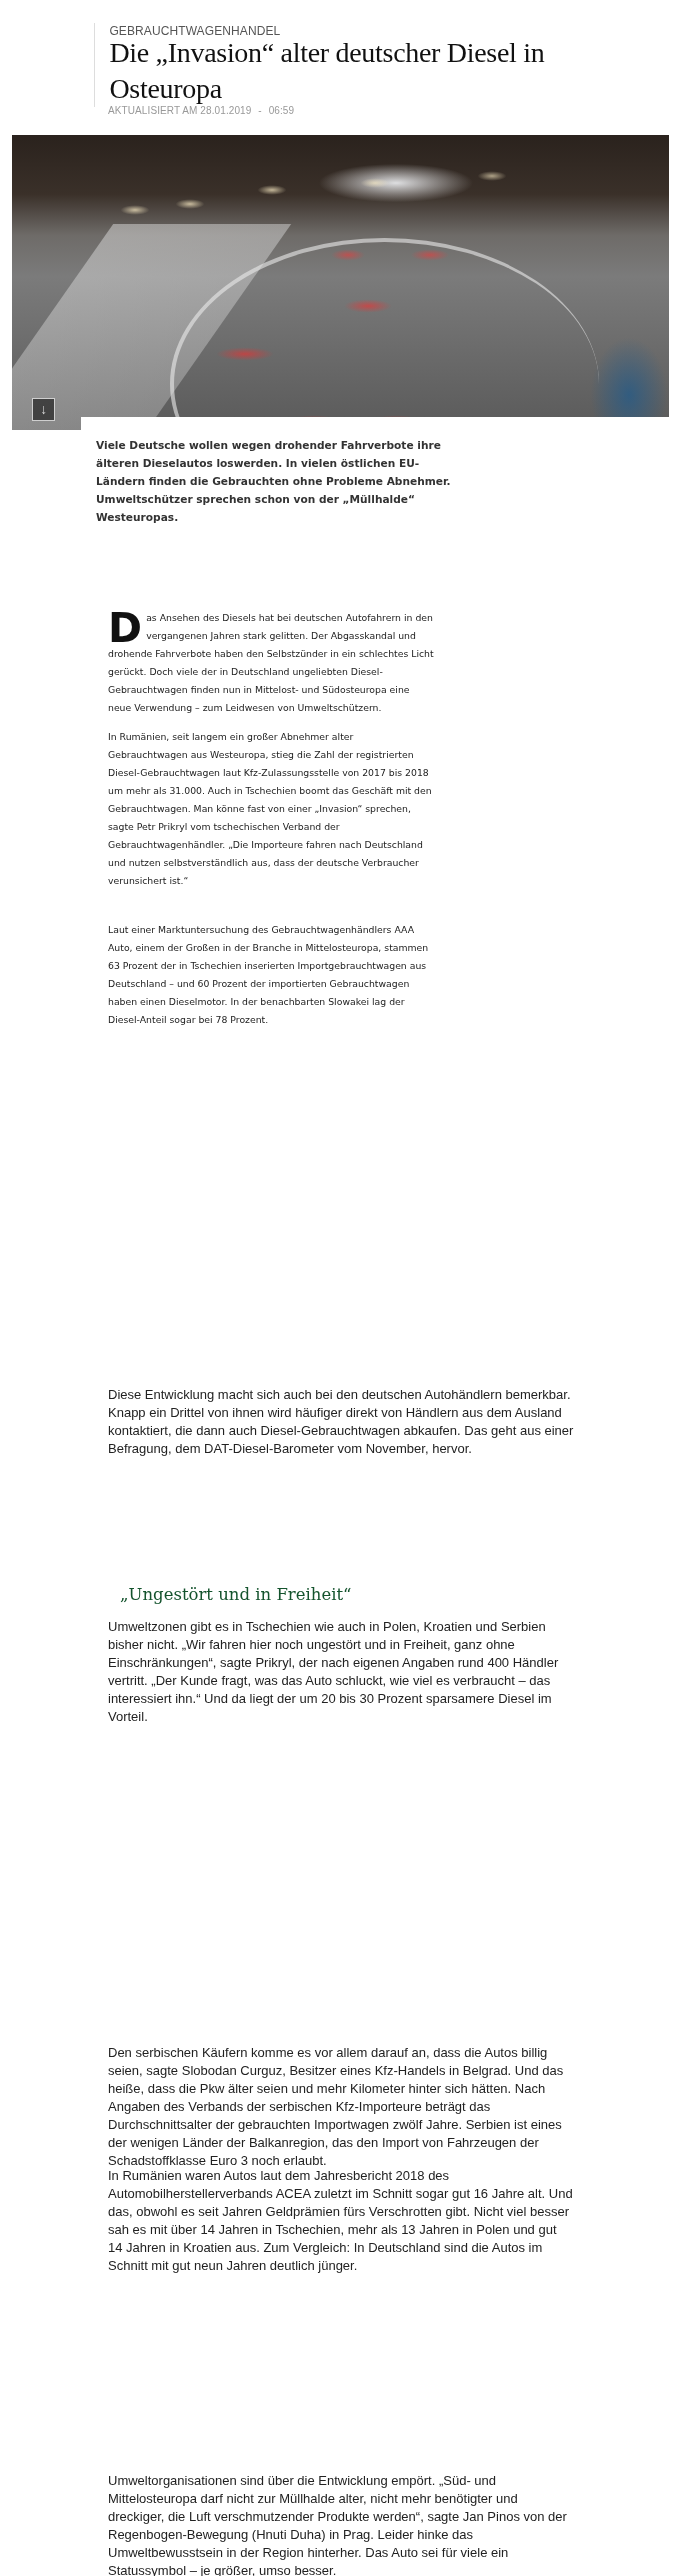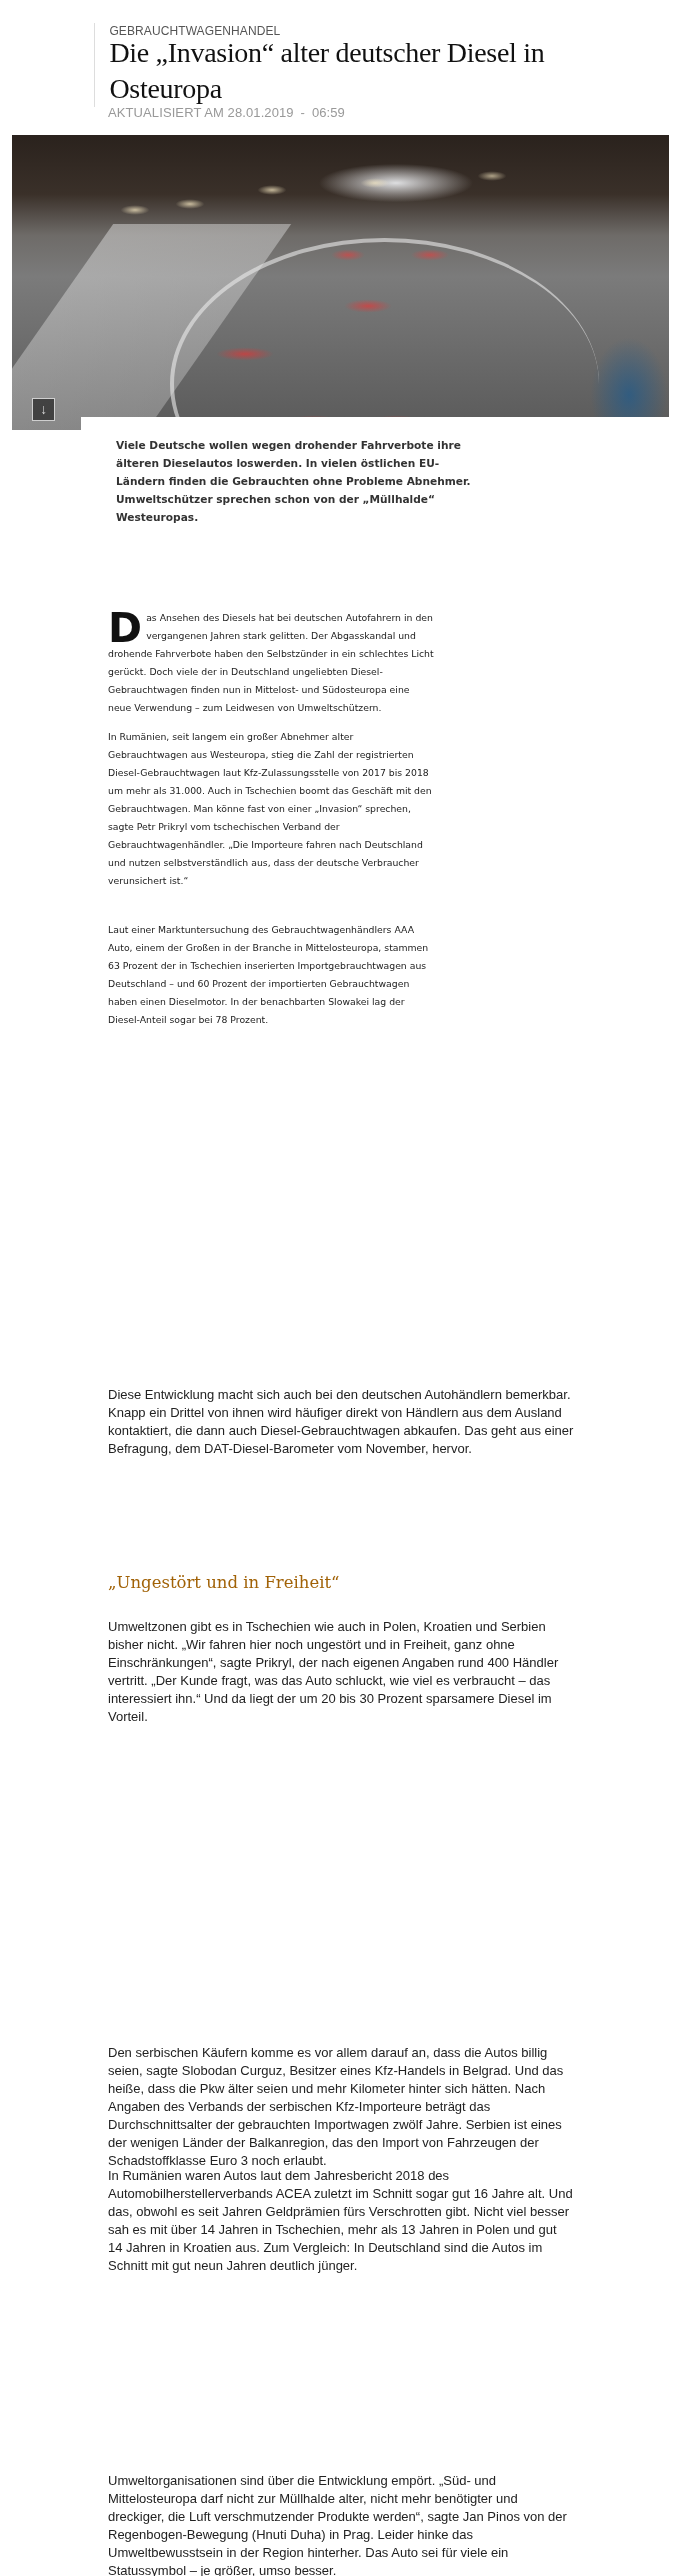--- a/index.html
+++ b/index.html
@@ -41,21 +41,21 @@
       font-weight: normal;
       font-size: 28px;
       line-height: 36px;
       color: #111111;
       letter-spacing: -0.3px;
     }
     .meta {
       position: absolute;
       left: 108px;
       top: 105px;
-      font-size: 13px;
+      font-size: 10px;
       color: #999999;
       white-space: nowrap;
       letter-spacing: 0.1px;
     }
     .meta .sep { padding: 0 6.9px; }
 
     .hero {
       position: absolute;
       left: 11.7px;
       top: 135px;
@@ -119,21 +119,21 @@
       background: rgba(40,40,40,0.75);
       color: #dddddd;
       font-size: 13.7px;
       line-height: 22px;
       text-align: center;
       cursor: pointer;
     }
 
     .lead {
       position: absolute;
-      left: 116px;
+      left: 96px;
       top: 436px;
       width: 356px;
       margin: 0;
       font-family: "DejaVu Sans", sans-serif;
       font-weight: bold;
       font-size: 10.6px;
       line-height: 18px;
       color: #333333;
     }
 
@@ -158,26 +158,26 @@
       font-weight: bold;
       font-size: 41px;
       line-height: 32px;
       margin: 2.7px 4.1px 0 0;
       color: #111111;
     }
     .subhead {
       position: absolute;
       left: 108px;
       top: 1571px;
-      margin: 0;
+      margin: 12px;
       font-family: "DejaVu Serif", "Liberation Serif", serif;
       font-weight: normal;
       font-size: 16.5px;
       line-height: 23px;
-      color: #a16207;
+      color: #14532d;
     }
   </style>
 </head>
 <body>
 
 <header class="header">
   <span class="kicker">GEBRAUCHTWAGENHANDEL</span>
   <h1 class="title">Die „Invasion“ alter deutscher Diesel in Osteuropa</h1>
 </header>
 

